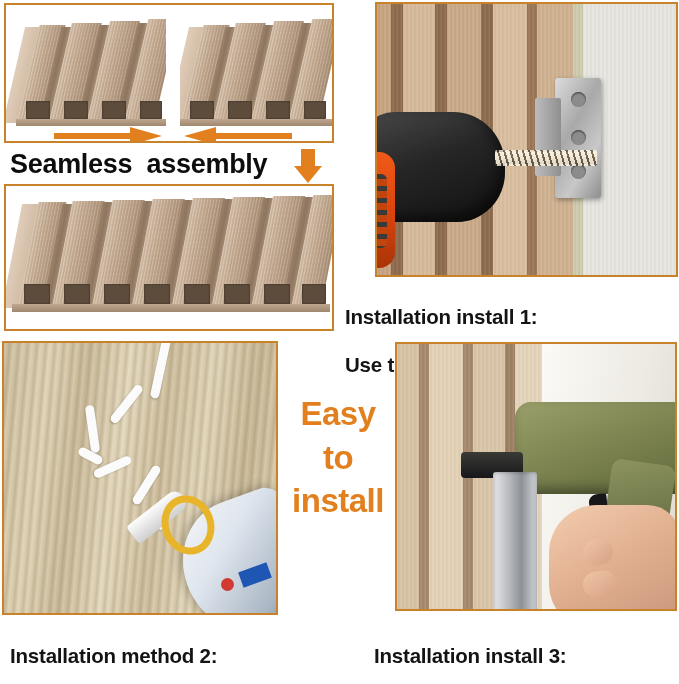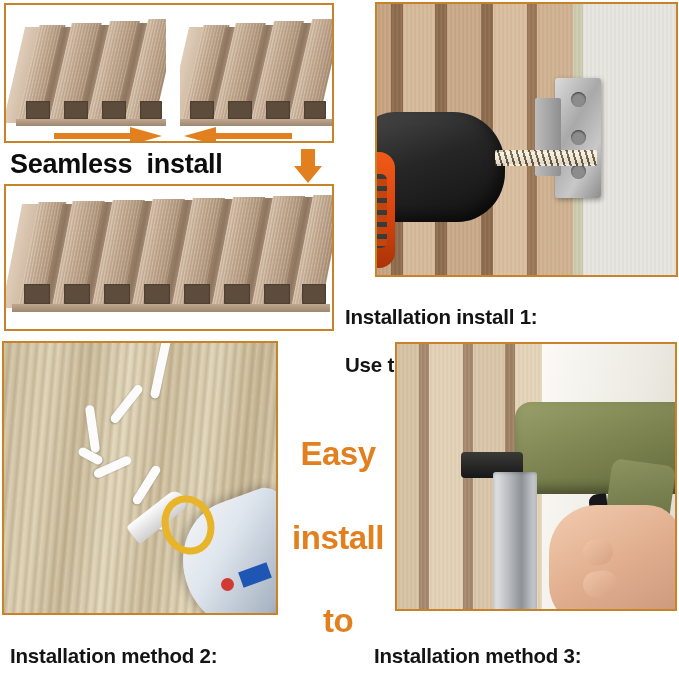--- a/index.html
+++ b/index.html
@@ -65,21 +65,21 @@
     top: 392px;
     width: 108px;
     height: 140px;
     color: #e2801f;
     font-size: 33px;
     font-weight: bold;
     line-height: 1.32;
     text-align: center;
     letter-spacing: -0.5px;
   }
-  #easy-to-install .eti-line { display: block; margin-top: 40px; }
+  #easy-to-install .eti-line { display: block; }
 
   
   .arrow-h {
     position: absolute;
     height: 18px;
   }
   .arrow-h .shaft {
     position: absolute;
     top: 6px;
     height: 6px;
@@ -457,21 +457,21 @@
         <div class="shaft"></div>
           <div class="head"></div>
       </div>
       <div class="arrow-h" id="arrow-left" style="left:178px; top:122px; width:108px;">
         <div class="shaft"></div>
           <div class="head"></div>
       </div>
     </div>
   </div>
 
-  <div id="seamless-heading">Seamless  install</div>
+  <div id="seamless-heading">Seamless  assembly</div>
 
   <div id="arrow-down">
     <div class="d-shaft"></div>
       <div class="d-head"></div>
   </div>
 
   <div class="panel" id="panel-assembly-bottom" style="left:4px; top:184px; width:330px; height:147px;">
     <div class="fluted">
       <div class="slat-top" style="left:6px;   top:18px; width:36px; height:104px; transform:skewX(-11deg);"></div>
       <div class="slat" style="left:22px;  top:16px; width:28px; height:108px; transform:skewX(-11deg);"></div>
@@ -537,22 +537,22 @@
       <div class="caulk-nozzle"></div>
       <div class="caulk-tube"></div>
       <div class="caulk-ring"></div>
       <div class="caulk-label-blue"></div>
       <div class="caulk-label-red"></div>
     </div>
   </div>
 
   <div id="easy-to-install">
     <span class="eti-line">Easy</span>
+    <span class="eti-line">to</span>
     <span class="eti-line">install</span>
-    <span class="eti-line">to</span>
   </div>
 
   <div class="panel" id="panel-method3-photo" style="left:395px; top:342px; width:282px; height:269px;">
     <div class="photo">
       <div id="photo-nailgun-bg"></div>
       <div class="wall-strip" style="right:0; width:48%;"></div>
       <div class="gun-body"></div>
       <div class="gun-nose"></div>
       <div class="gun-mag"></div>
       <div class="gun-grip"></div>
@@ -563,17 +563,17 @@
     </div>
   </div>
 
   <div class="caption" id="caption-method2" style="left:10px; top:620px; width:320px; font-size:20.5px;">
     <span class="caption-line">Installation method 2:</span>
     
     
   </div>
 
   <div class="caption" id="caption-method3" style="left:374px; top:620px; width:305px; font-size:20.5px;">
-    <span class="caption-line">Installation method 3:</span>
+    <span class="caption-line">Installation install 3:</span>
     
   </div>
 
 </div>
 
 </body></html>

